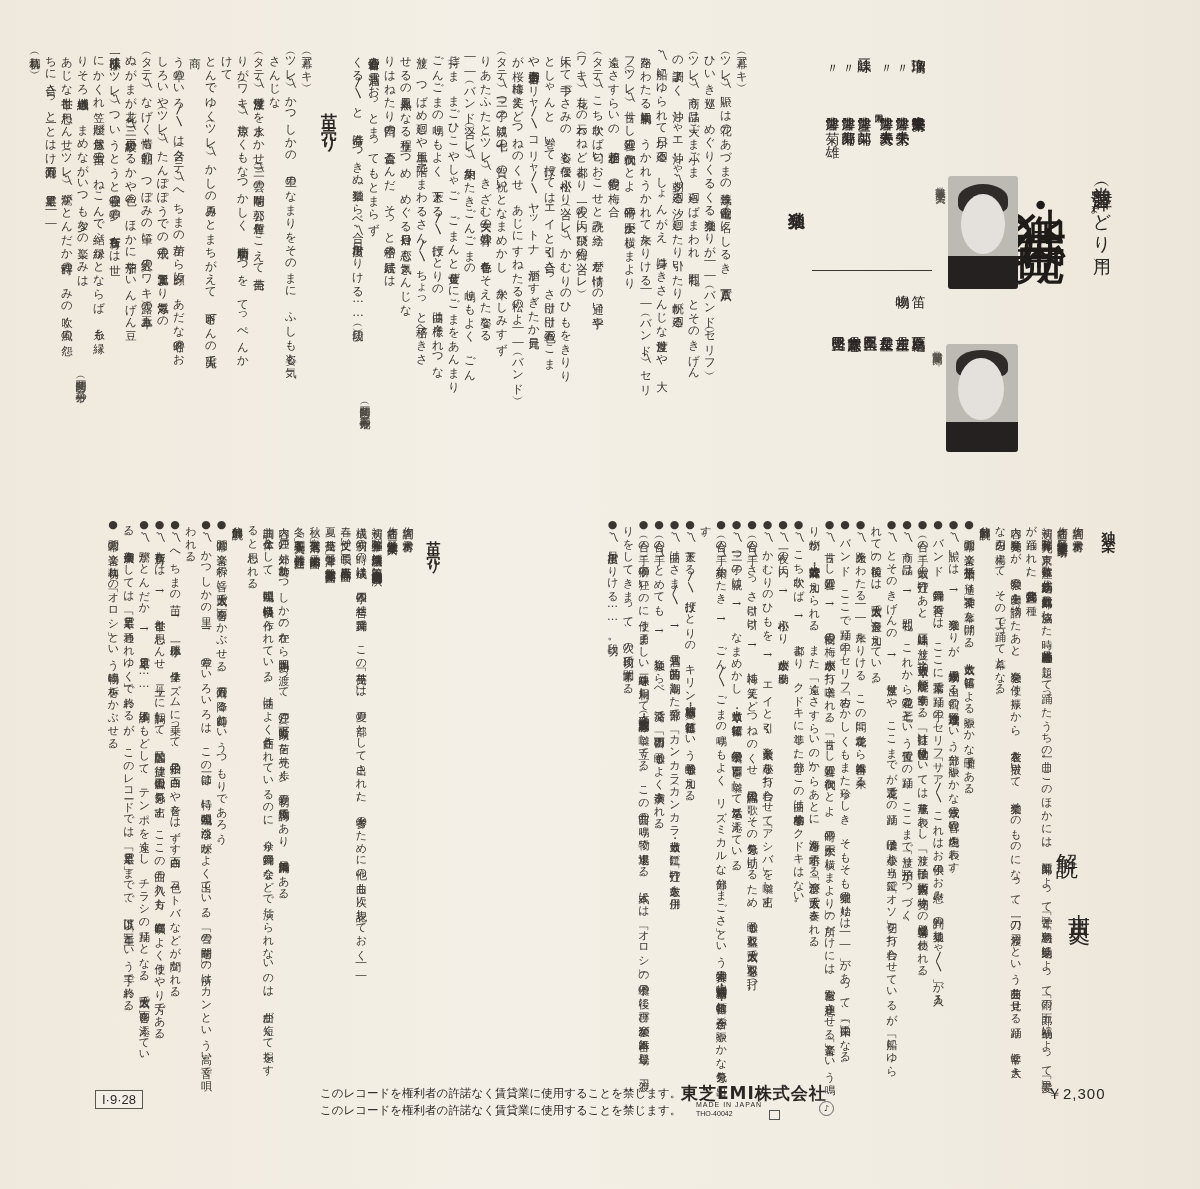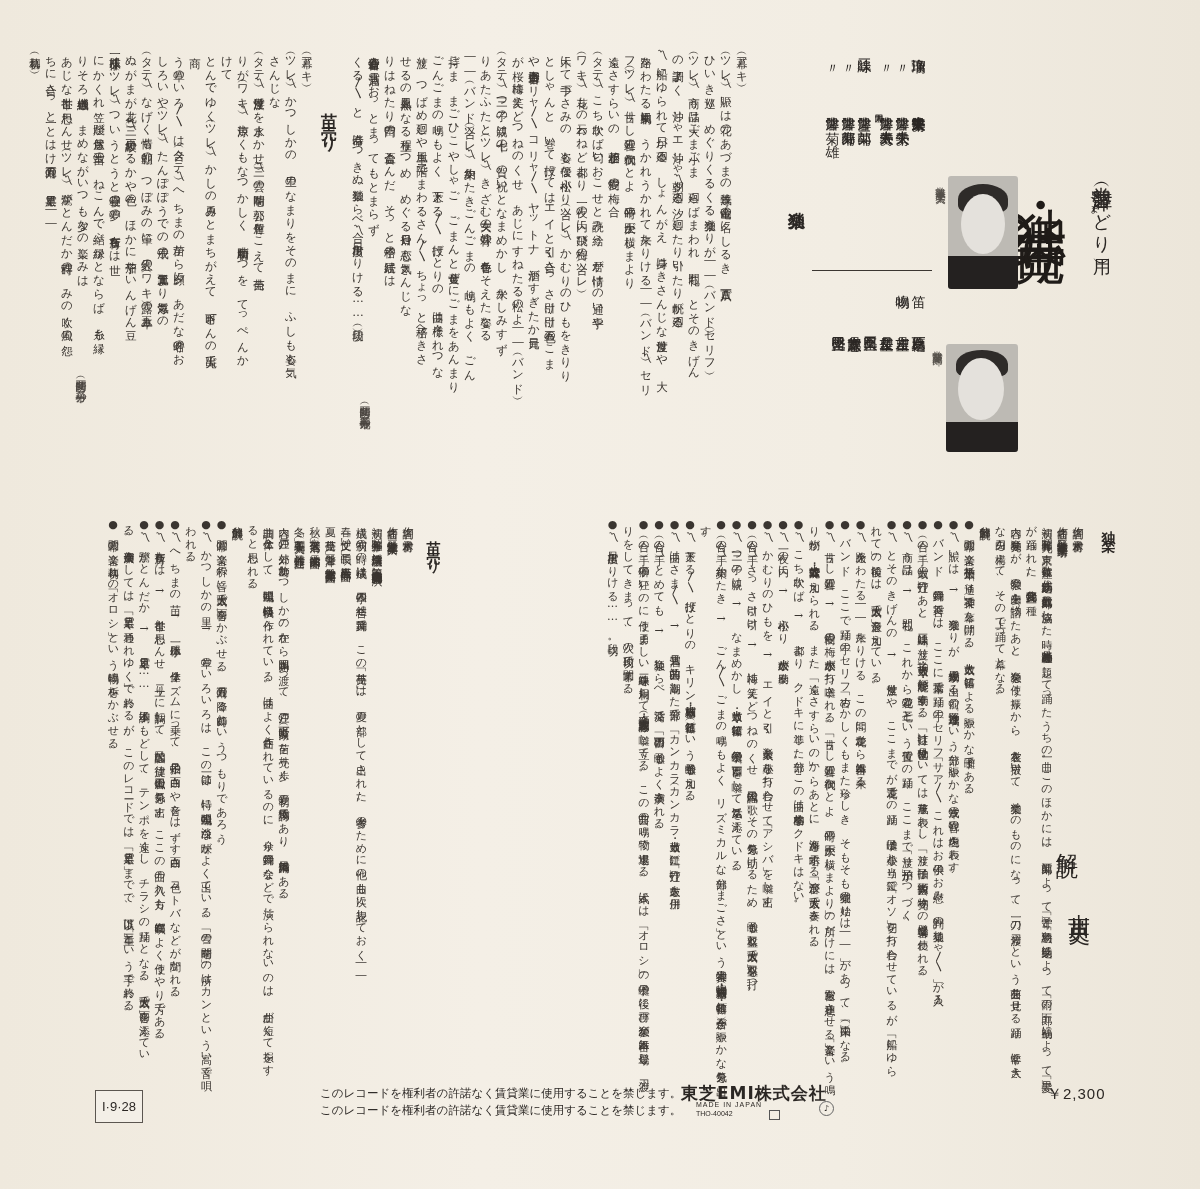--- a/index.html
+++ b/index.html
@@ -38,21 +38,21 @@
 
   
   .body-block { font-size:11.5px; line-height:16px; letter-spacing:0.5px; color:#3a3530; }
   .section-title { font-size:16px; font-weight:700; letter-spacing:12px; font-family:"DejaVu Sans", sans-serif; color:#2b2724; }
   .note { font-size:11px; color:#4a4540; }
 
   .kaisetsu { left:1052px; top:836px; font-size:22px; letter-spacing:3px; font-family:"DejaVu Sans", sans-serif; }
   .author { left:1064px; top:896px; font-size:22px; letter-spacing:3px; font-family:"DejaVu Sans", sans-serif; }
 
   
-  .code-box { left:95px; top:1090px; padding:8px 6px; border:1px solid #5b5650; font-size:13px; font-family:"Liberation Sans", sans-serif; background:#f3efe7; }
+  .code-box { left:95px; top:1090px; padding:1px 6px; border:1px solid #5b5650; font-size:13px; font-family:"Liberation Sans", sans-serif; background:#f3efe7; }
   .legal { left:320px; top:1085px; font-size:11.5px; line-height:17px; font-family:Liberation Mono, monospace; }
   .label { left:681px; top:1082px; font-size:17px; font-weight:700; font-family:"DejaVu Sans", sans-serif; letter-spacing:1px; }
   .made { left:696px; top:1101px; font-size:7px; font-family:"Liberation Sans", sans-serif; letter-spacing:1px; }
   .cat { left:696px; top:1110px; font-size:7px; font-family:"Liberation Sans", sans-serif; }
   .boxmark { left:769px; top:1110px; width:9px; height:8px; border:1px solid #555; font-size:6px; text-align:center; line-height:8px; }
   .disc-icon { left:819px; top:1101px; width:13px; height:13px; border:1px solid #666; border-radius:50%; font-size:8px; text-align:center; line-height:13px; }
   .price { left:1047px; top:1085px; font-size:15px; font-family:"Liberation Sans", sans-serif; letter-spacing:1px; }
 </style>
 </head>
 <body>

